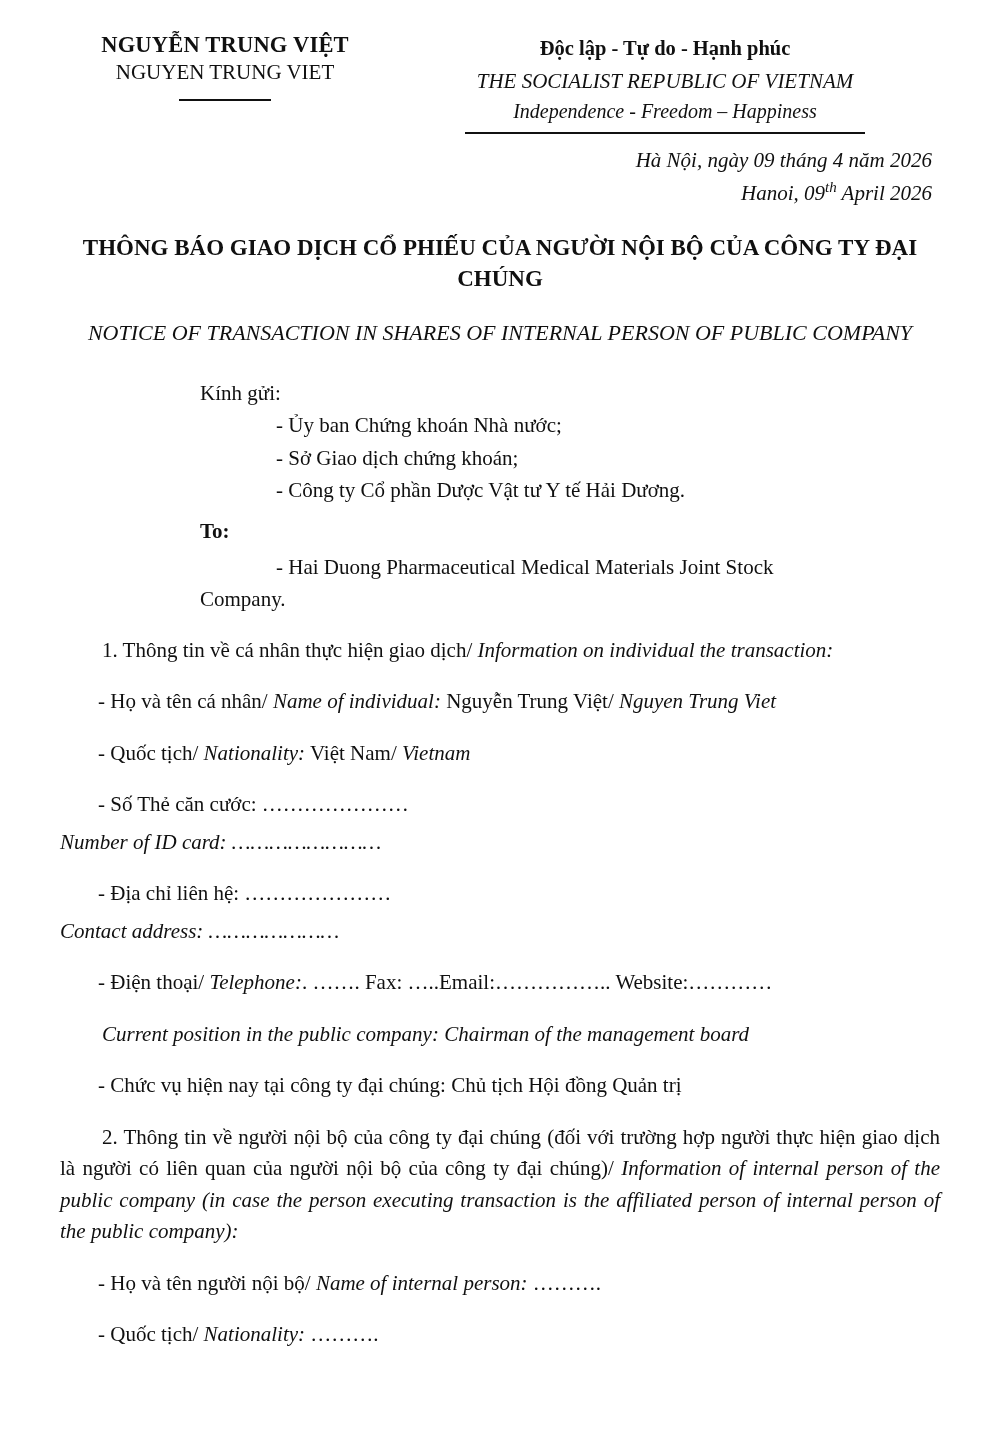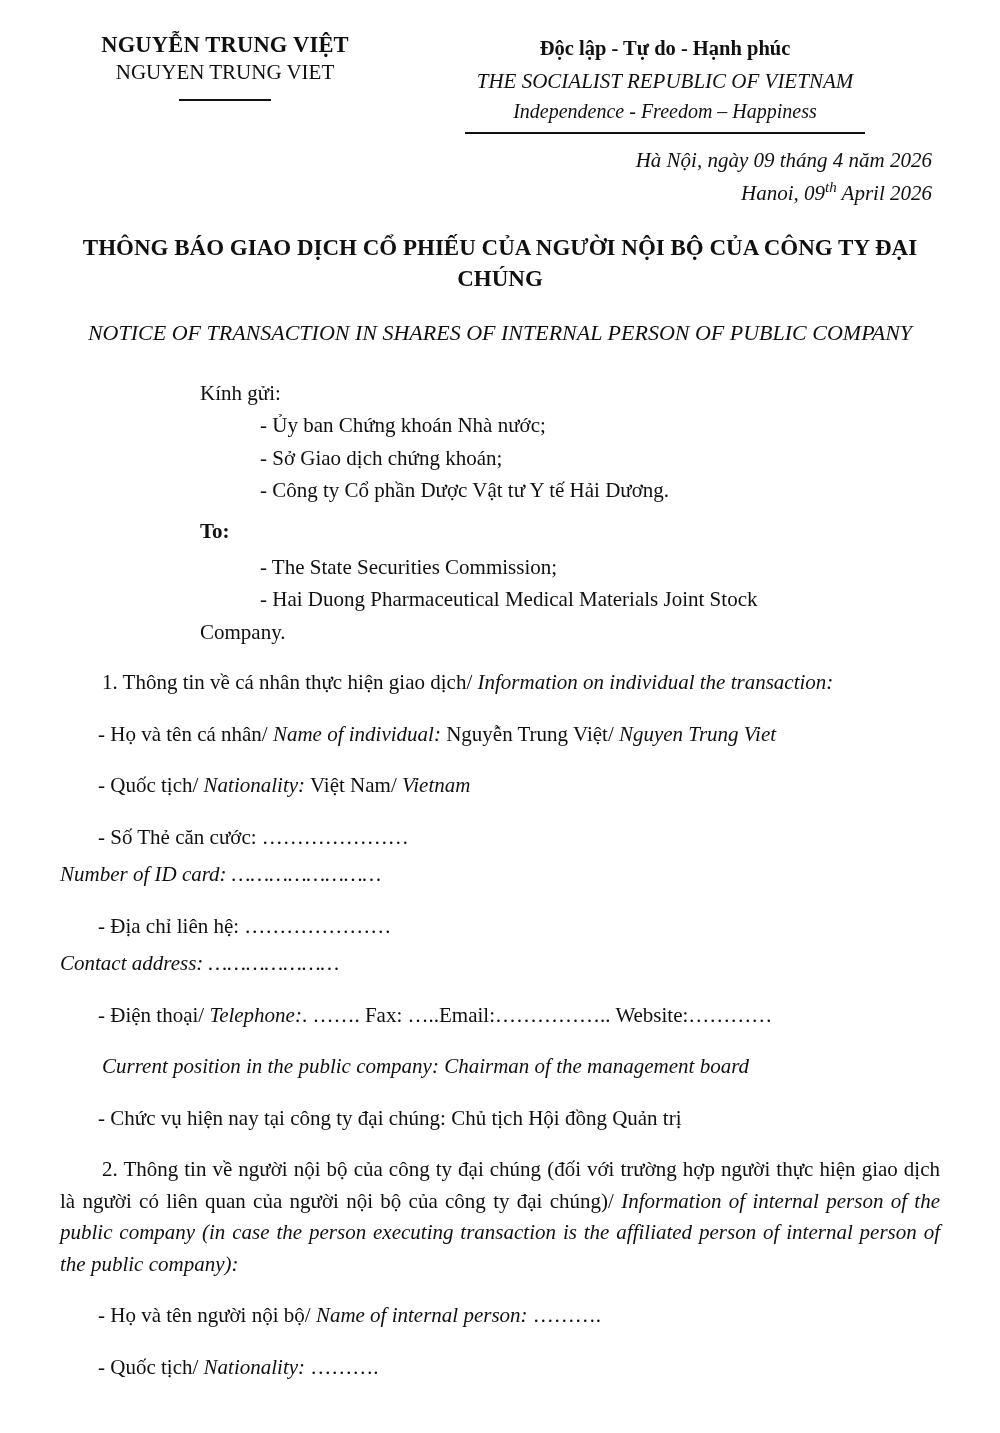--- a/index.html
+++ b/index.html
@@ -130,21 +130,21 @@
   }
   .recipients .lbl {
     margin-bottom: 2px;
   }
   .recipients ul {
     list-style: none;
     margin: 0 0 0 0;
     padding: 0 0 0 60px;
   }
   .recipients li {
-    margin: 2px 0;
+    margin: 2px 16px;
   }
   .recipients .to-lbl {
     margin-top: 10px;
     margin-bottom: 6px;
     font-weight: bold;
   }
   .recipients .wrap-ind {
     padding-left: 0;
   }
 
@@ -194,21 +194,20 @@
 
   <div class="recipients">
     <div class="lbl">Kính gửi:</div>
     <ul>
       <li>- Ủy ban Chứng khoán Nhà nước;</li>
       <li>- Sở Giao dịch chứng khoán;</li>
       <li>- Công ty Cổ phần Dược Vật tư Y tế Hải Dương.</li>
     </ul>
     <div class="to-lbl">To:</div>
     <ul>
-      <li>- The State Securities Commission;</li>
       <li>- Hai Duong Pharmaceutical Medical Materials Joint Stock</li>
     </ul>
     <div class="wrap-ind">Company.</div>
   </div>
 
   <div class="para indent"><span>1. Thông tin về cá nhân thực hiện giao dịch/ </span><span class="i">Information on individual the transaction:</span></div>
 
   <div class="para dash"><span>- Họ và tên cá nhân/ </span><span class="i">Name of individual:</span><span> Nguyễn Trung Việt/ </span><span class="i">Nguyen Trung Viet</span></div>
 
   <div class="para dash"><span>- Quốc tịch/ </span><span class="i">Nationality:</span><span> Việt Nam/ </span><span class="i">Vietnam</span></div>

